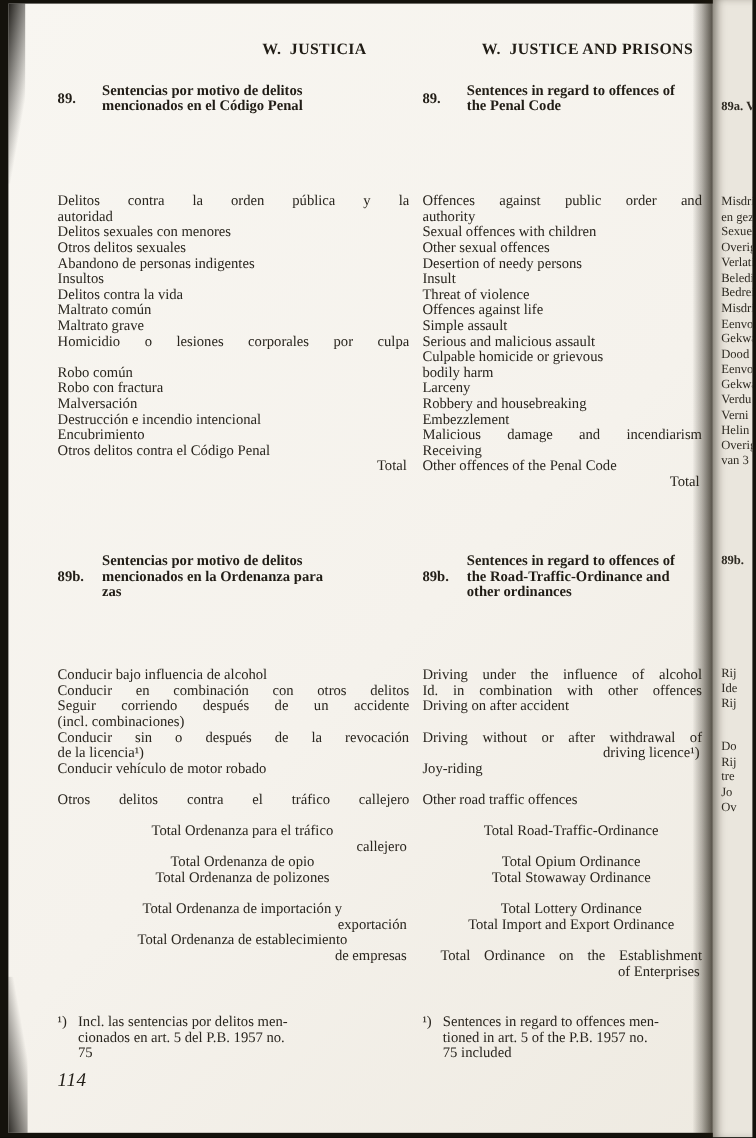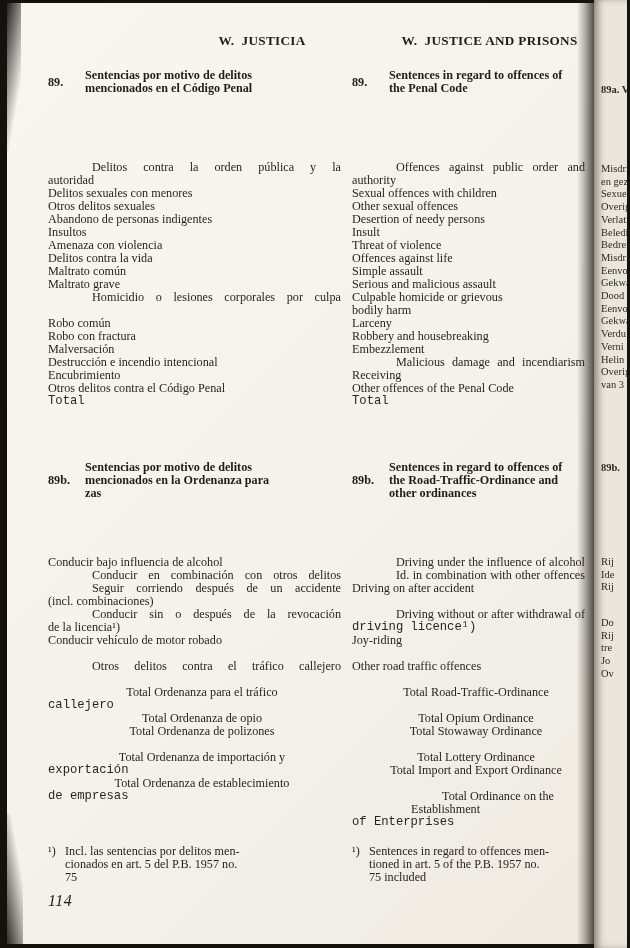--- a/index.html
+++ b/index.html
@@ -15,22 +15,22 @@
   .hdr-l{left:150px;width:210px;text-align:center;}
   .hdr-r{left:375px;width:215px;text-align:center;}
   .heading{display:flex;font-weight:bold;color:#211d16;align-items:center;}
   .hnum{flex:0 0 37px;}
   .htxt{flex:1;}
   .h89{top:66px;}
   .h89b{top:458px;}
   .list89{top:158px;}
   .list89b{top:553px;}
   .ln{min-height:13px;}
-  .j{text-align:justify;text-align-last:justify;margin-left:44px;}
-  .r{text-align:left;padding-right:2px;font-family:Liberation Mono, monospace;}
+  .j{text-align:justify;text-align-last:justify;}
+  .r{text-align:right;padding-right:2px;}
   .ind{padding-left:15px;text-align:center;}
   .gap{height:13px;}
   .fnote{top:842px;display:flex;}
   .fnum{flex:0 0 17px;}
   .pgnum{position:absolute;left:41px;top:889px;font-size:16px;letter-spacing:.5px;color:#211d16;font-style:italic;}
   .curve{position:absolute;top:0;right:0;width:46px;height:100%;pointer-events:none;
          background:linear-gradient(to right,rgba(70,58,35,0) 0%,rgba(70,58,35,.13) 100%);}
   .corner-tl{position:absolute;left:0;top:0;width:14px;height:150px;
          background:linear-gradient(100deg,rgba(12,10,6,.9) 0%,rgba(12,10,6,0) 70%);}
   .corner-bl{position:absolute;left:0;bottom:0;width:16px;height:130px;
@@ -66,21 +66,20 @@
       </div>
     </div>
 
     <div class="blk L list89">
       <div class="ln j">Delitos contra la orden pública y la</div>
       <div class="ln">autoridad</div>
       <div class="ln">Delitos sexuales con menores</div>
       <div class="ln">Otros delitos sexuales</div>
       <div class="ln">Abandono de personas indigentes</div>
       <div class="ln">Insultos</div>
-      <div class="ln">Amenaza con violencia</div>
       <div class="ln">Delitos contra la vida</div>
       <div class="ln">Maltrato común</div>
       <div class="ln">Maltrato grave</div>
       <div class="ln j">Homicidio o lesiones corporales por culpa</div>
       <div class="gap"></div>
       <div class="ln">Robo común</div>
       <div class="ln">Robo con fractura</div>
       <div class="ln">Malversación</div>
       <div class="ln">Destrucción e incendio intencional</div>
       <div class="ln">Encubrimiento</div>

